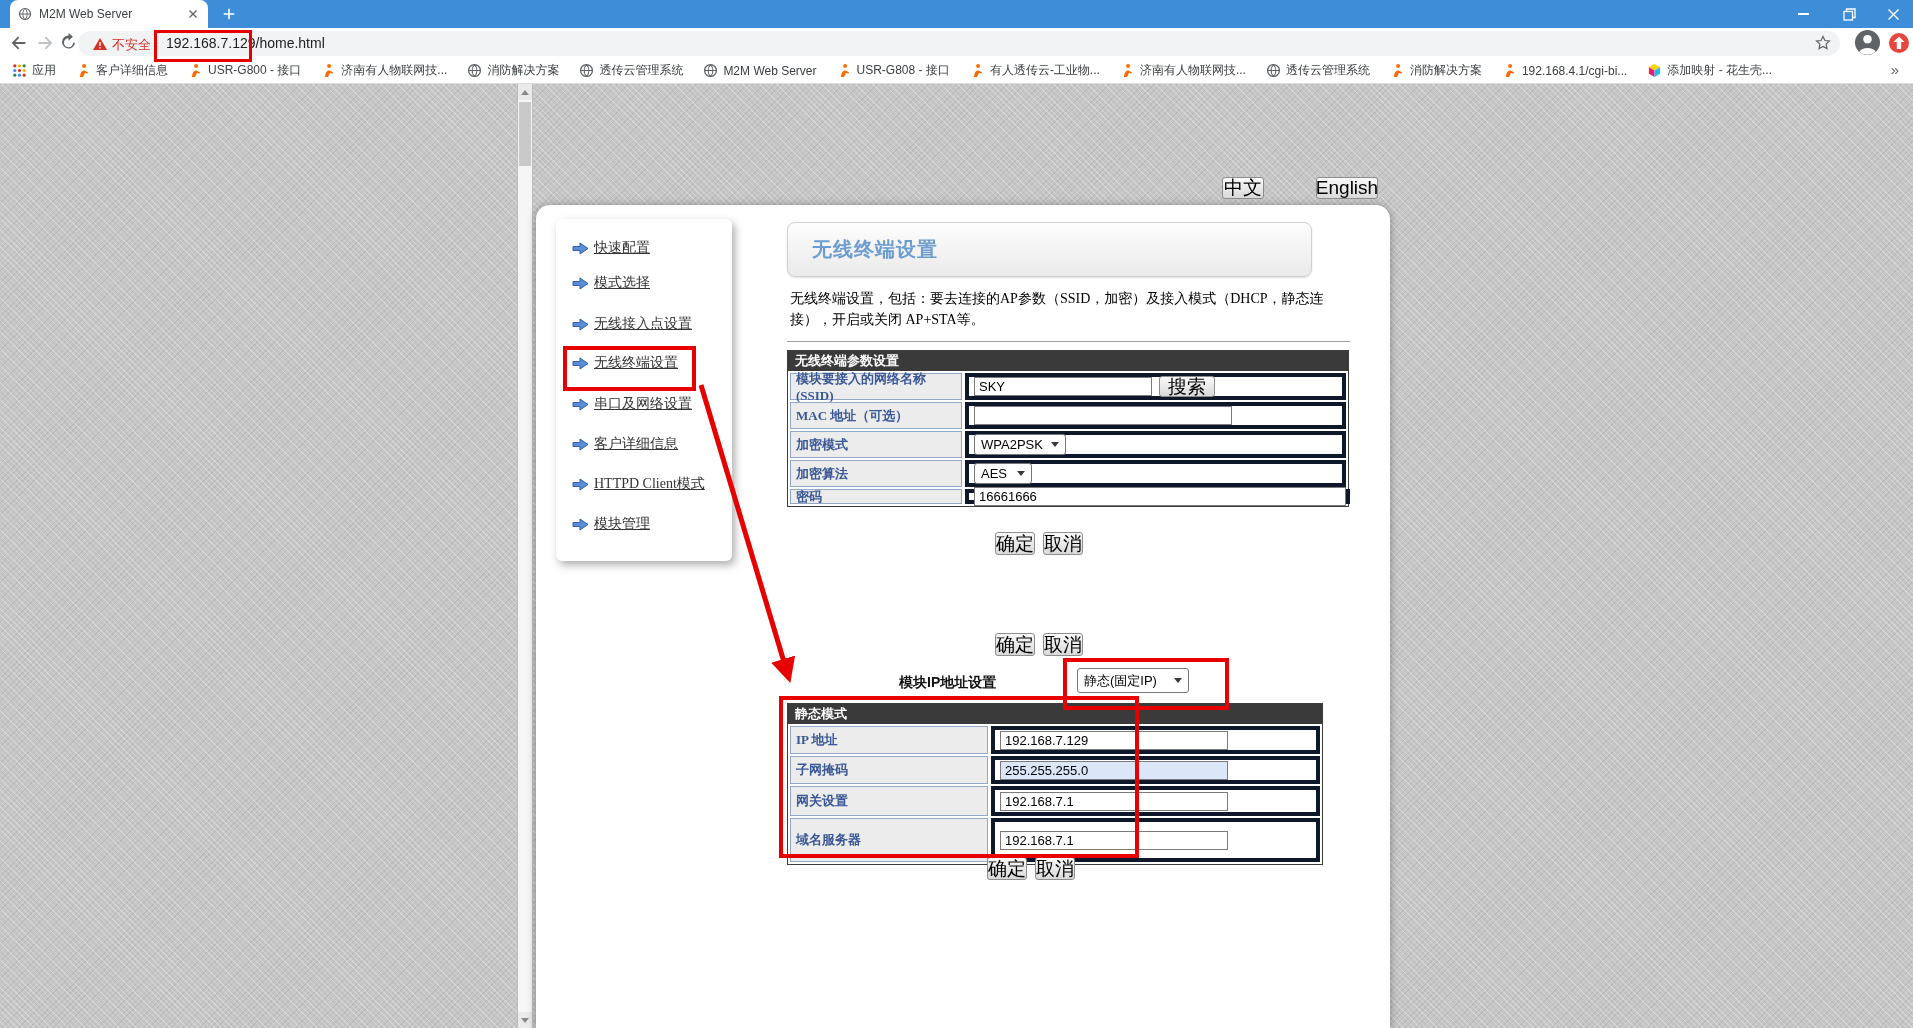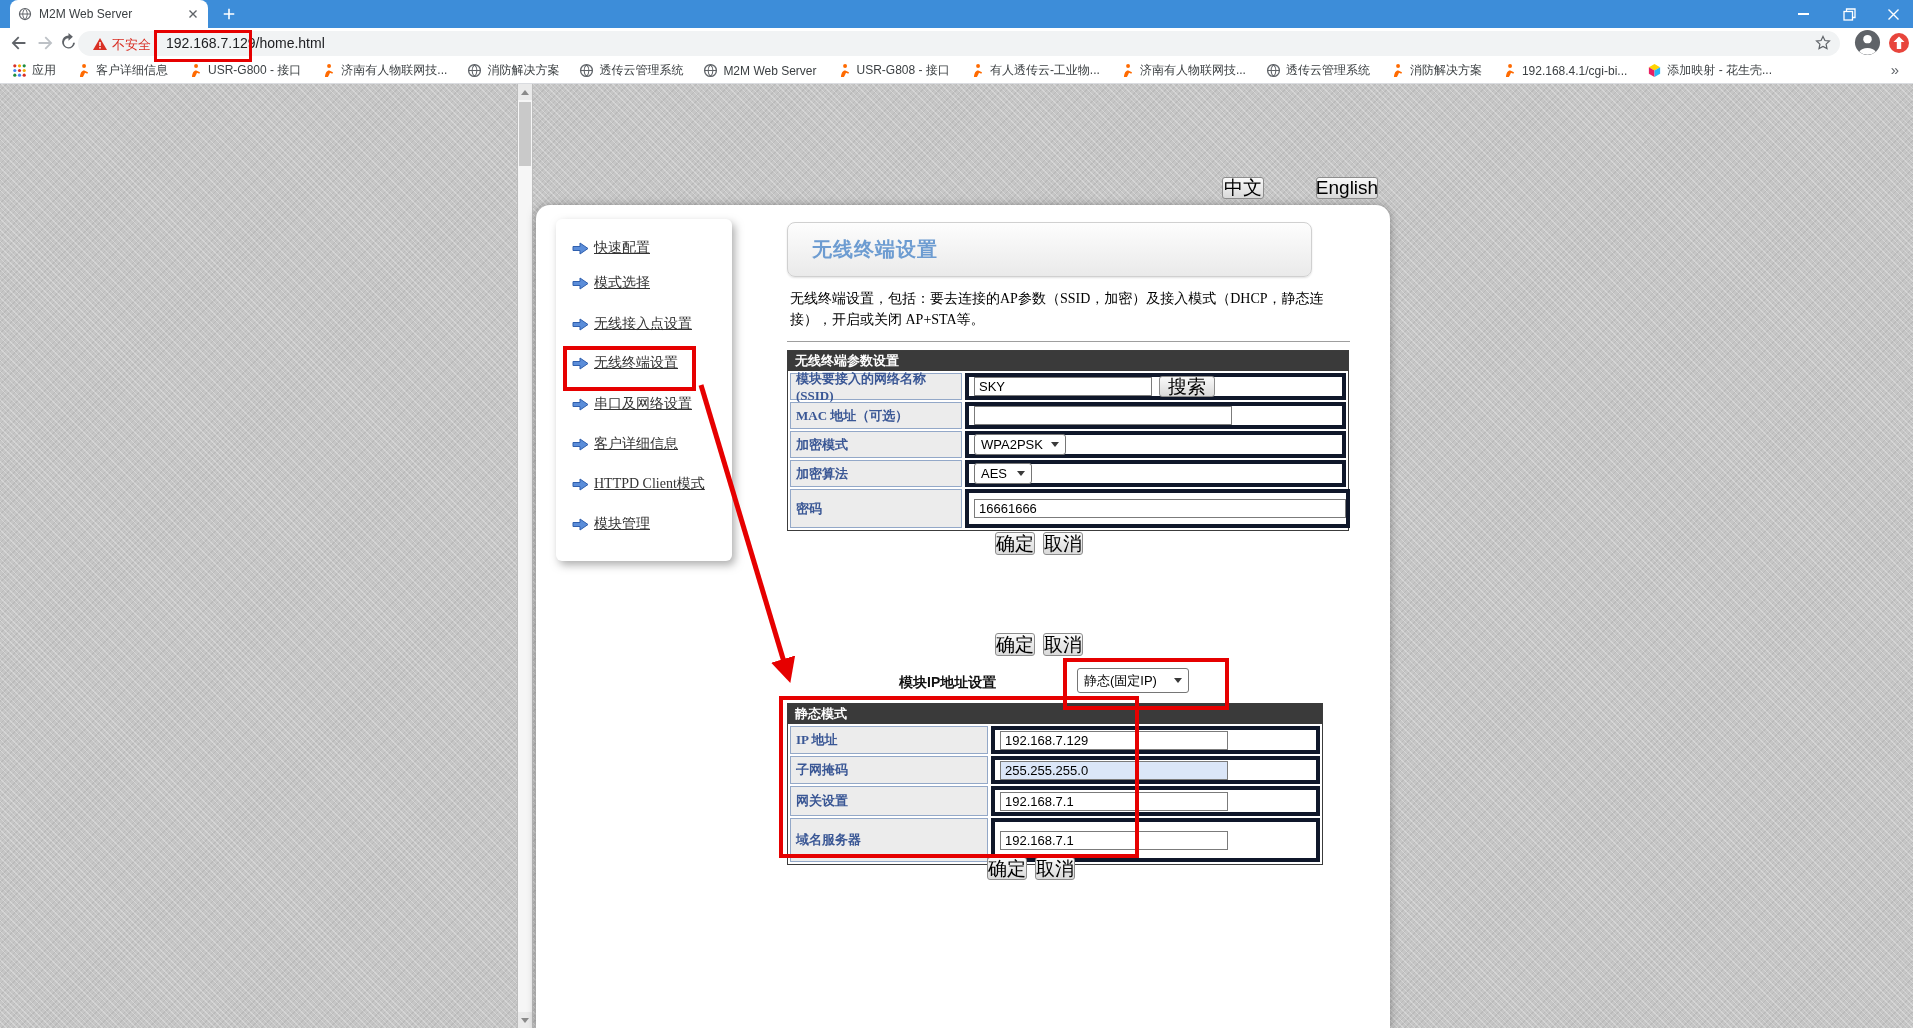--- a/index.html
+++ b/index.html
@@ -354,21 +354,21 @@
       </div>
       <div class="trow" style="height:27px;">
         <div class="tlabel" style="width:172px;">加密算法</div>
         <div class="tval">
             <span class="sel" style="width:58px;">
               <span>AES</span>
               <span class="chev"></span>
             </span>
           </div>
       </div>
-      <div class="trow" style="height:39px;">
+      <div class="trow" style="height:15px;">
         <div class="tlabel" style="width:172px;">密码</div>
         <div class="tval">
             <input class="inp" style="width: 372px;" value="16661666">
           </div>
       </div>
     </div>
     <div class="wbtn btnabs" style="left:995px;top:448px;">确定</div>
     <div class="wbtn btnabs" style="left:1043px;top:448px;">取消</div>
 
     <div class="wbtn btnabs" style="left:995px;top:549px;">确定</div>

